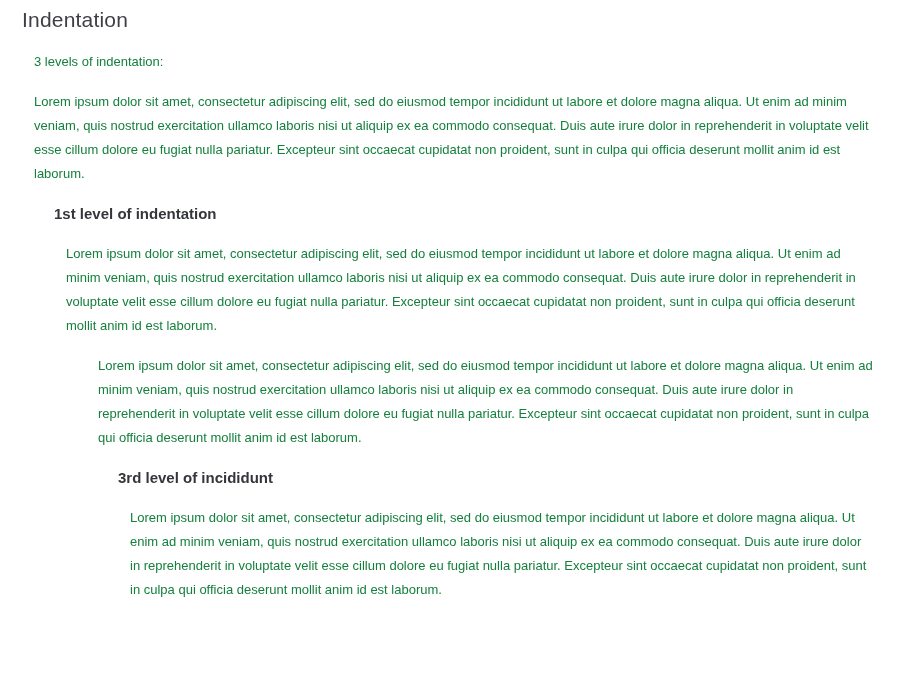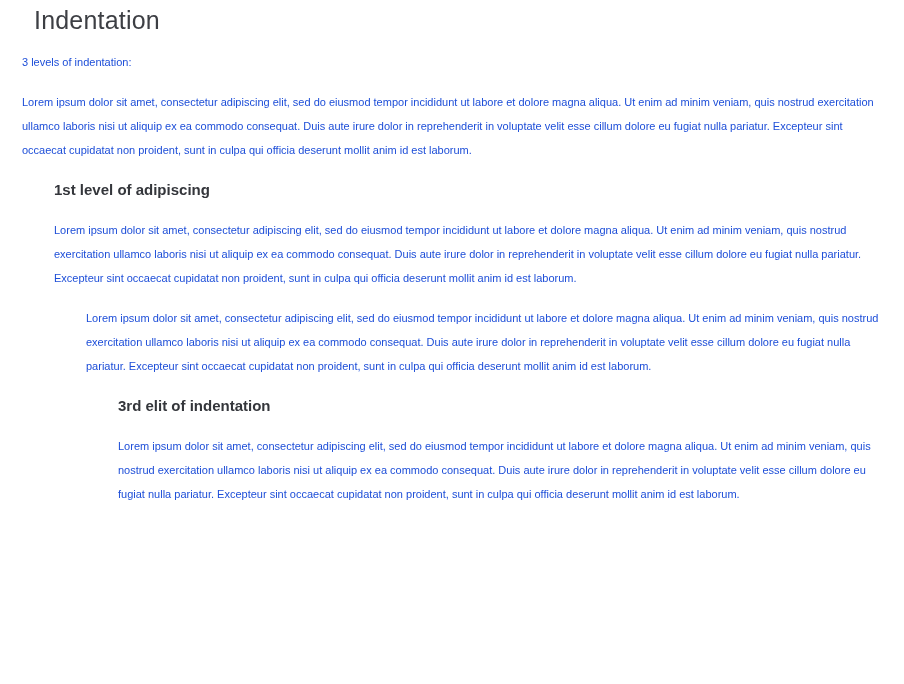--- a/index.html
+++ b/index.html
@@ -14,33 +14,33 @@
     font-family: "Liberation Sans", sans-serif;
   }
   .page {
     box-sizing: border-box;
     width: 904px;
     height: 684px;
     padding: 6px 18px 0 22px;
     background: #ffffff;
   }
   .page-title {
-    margin: 0 0 14px 12px;
-    font-size: 25px;
+    margin: 0 0 14px 0;
+    font-size: 21px;
     line-height: 28px;
     font-weight: 400;
     letter-spacing: 0.2px;
     color: #3d3f44;
   }
   .body-text {
-    margin: 16px 0;
-    font-size: 11px;
+    margin: 16px 12px;
+    font-size: 13px;
     line-height: 24px;
     font-weight: 400;
-    color: #1d4ed8;
+    color: #15803d;
   }
   .level-heading {
     margin: 16px 0;
     font-size: 15px;
     line-height: 24px;
     font-weight: 700;
     color: #34363b;
   }
   .indent {
     margin: 0 0 0 32px;
@@ -53,32 +53,32 @@
 
   <h1 class="page-title">Indentation</h1>
 
   <p class="body-text">3 levels of indentation:</p>
 
 
   <p class="body-text">Lorem ipsum dolor sit amet, consectetur adipiscing elit, sed do eiusmod tempor incididunt ut labore et dolore magna aliqua. Ut enim ad minim veniam, quis nostrud exercitation ullamco laboris nisi ut aliquip ex ea commodo consequat. Duis aute irure dolor in reprehenderit in voluptate velit esse cillum dolore eu fugiat nulla pariatur. Excepteur sint occaecat cupidatat non proident, sunt in culpa qui officia deserunt mollit anim id est laborum.</p>
 
   <section class="indent">
 
-    <h2 class="level-heading">1st level of adipiscing</h2>
+    <h2 class="level-heading">1st level of indentation</h2>
 
     <p class="body-text">Lorem ipsum dolor sit amet, consectetur adipiscing elit, sed do eiusmod tempor incididunt ut labore et dolore magna aliqua. Ut enim ad minim veniam, quis nostrud exercitation ullamco laboris nisi ut aliquip ex ea commodo consequat. Duis aute irure dolor in reprehenderit in voluptate velit esse cillum dolore eu fugiat nulla pariatur. Excepteur sint occaecat cupidatat non proident, sunt in culpa qui officia deserunt mollit anim id est laborum.</p>
 
     <section class="indent">
 
 
       <p class="body-text">Lorem ipsum dolor sit amet, consectetur adipiscing elit, sed do eiusmod tempor incididunt ut labore et dolore magna aliqua. Ut enim ad minim veniam, quis nostrud exercitation ullamco laboris nisi ut aliquip ex ea commodo consequat. Duis aute irure dolor in reprehenderit in voluptate velit esse cillum dolore eu fugiat nulla pariatur. Excepteur sint occaecat cupidatat non proident, sunt in culpa qui officia deserunt mollit anim id est laborum.</p>
 
       <section class="indent">
 
-        <h2 class="level-heading">3rd elit of indentation</h2>
+        <h2 class="level-heading">3rd level of incididunt</h2>
 
         <p class="body-text">Lorem ipsum dolor sit amet, consectetur adipiscing elit, sed do eiusmod tempor incididunt ut labore et dolore magna aliqua. Ut enim ad minim veniam, quis nostrud exercitation ullamco laboris nisi ut aliquip ex ea commodo consequat. Duis aute irure dolor in reprehenderit in voluptate velit esse cillum dolore eu fugiat nulla pariatur. Excepteur sint occaecat cupidatat non proident, sunt in culpa qui officia deserunt mollit anim id est laborum.</p>
 
       </section>
     </section>
   </section>
 
 </main>
 
 </body></html>

